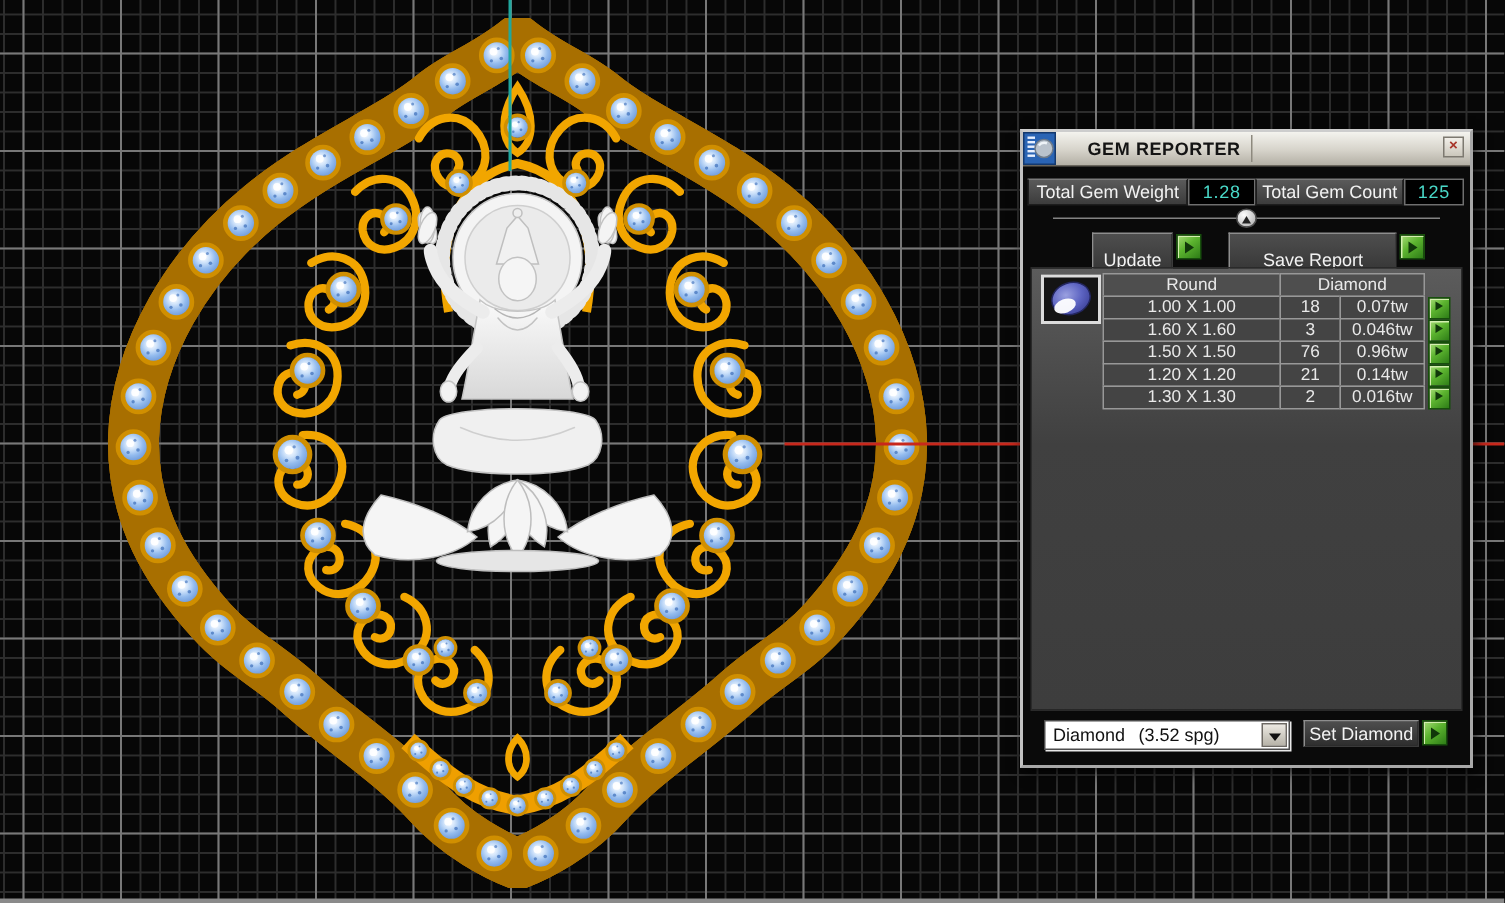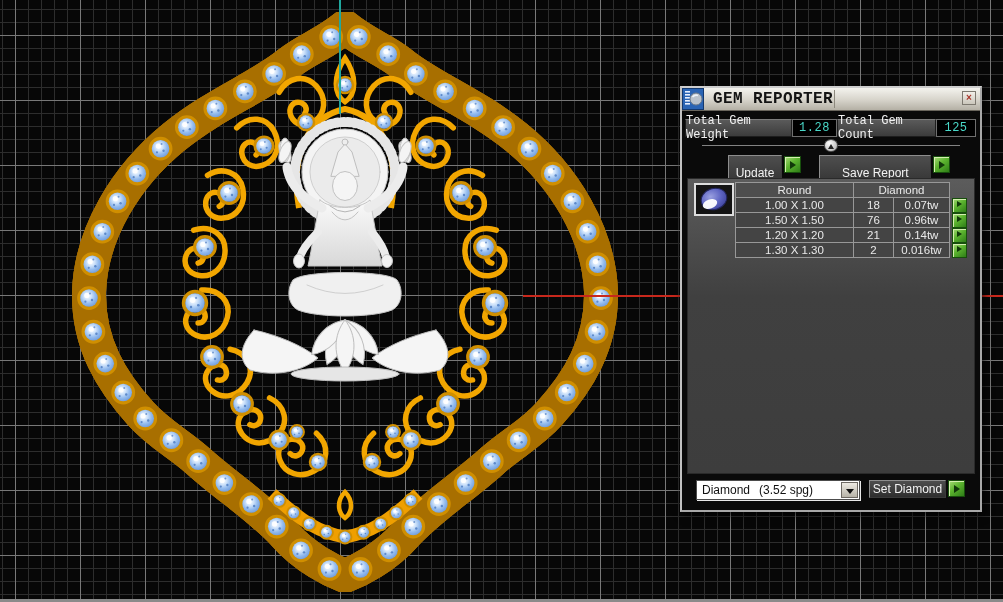--- a/index.html
+++ b/index.html
@@ -24,27 +24,27 @@
 
   
   #gem-panel{position:absolute;left:680px;top:86px;width:302px;height:426px;z-index:10;
     background:#0a0a0a;border:2px solid #a8a8a8;border-top-color:#cdcdcd;border-left-color:#c2c2c2;
     box-sizing:border-box;box-shadow:2px 3px 8px rgba(0,0,0,.7);}
 
   .titlebar{position:absolute;left:0;top:0;width:298px;height:22px;
     background:linear-gradient(#f4f3ee,#d6d3ca 55%,#b4b0a5);border-bottom:1px solid #69655c;
     display:flex;align-items:center;}
   .titlebar .app-icon{width:22px;height:22px;flex:0 0 22px;display:block;}
-  .titlebar .ttl{font-size:16px;font-weight:bold;color:#141414;letter-spacing:.4px;padding-left:9px;font-family:Liberation Mono, monospace;}
+  .titlebar .ttl{font-size:12px;font-weight:bold;color:#141414;letter-spacing:.4px;padding-left:21px;}
   .titlebar .tdiv{position:absolute;left:152px;top:2px;width:1px;height:18px;background:#8d897e;}
   .close-btn{position:absolute;right:4px;top:3px;width:14px;height:14px;
     background:linear-gradient(#f2efe9,#cbc7bc);border:1px solid #7d7970;box-sizing:border-box;
     color:#a8362b;font-size:10px;font-weight:bold;line-height:11px;text-align:center;cursor:pointer;}
 
-  .totals-row{position:absolute;left:3px;top:31px;width:294px;height:18px;display:flex;font-family:Liberation Mono, monospace;}
+  .totals-row{position:absolute;left:3px;top:31px;width:294px;height:18px;display:flex;}
   .tot-label{background:linear-gradient(#5a5a5a,#3c3c3c);border:1px solid #1d1d1d;border-top-color:#7c7c7c;
     color:#f2f2f2;font-size:12px;display:flex;align-items:center;justify-content:center;box-sizing:border-box;}
   .tot-value{background:#000;border:1px solid #6f6f6f;color:#49d8c8;font-size:12px;
     display:flex;align-items:center;justify-content:center;box-sizing:border-box;letter-spacing:.5px;}
   .w-label1{width:107px;} .w-val1{width:45px;margin-right:0;} .w-label2{width:99px;} .w-val2{width:40px;}
 
   .sep-line{position:absolute;left:20px;top:57px;width:258px;height:1px;background:#838383;}
   .collapse-btn{position:absolute;left:142px;top:51px;width:14px;height:13px;border-radius:50%;
     background:radial-gradient(circle at 35% 30%,#fdfdfd,#a9a9a9);border:1px solid #4f4f4f;
     box-sizing:border-box;cursor:pointer;}
@@ -334,20 +334,26 @@
         <span class="tcell c-mat">Diamond</span>
       </div>
       <div id="gem-rows">
           <div class="trow">
             <span class="tcell c-size">1.00 X 1.00</span>
             <span class="tcell c-count">18</span>
             <span class="tcell c-weight">0.07tw</span>
             <span class="row-go"></span>
           </div>
           <div class="trow">
+            <span class="tcell c-size">1.60 X 1.60</span>
+            <span class="tcell c-count">3</span>
+            <span class="tcell c-weight">0.046tw</span>
+            <span class="row-go"></span>
+          </div>
+          <div class="trow">
             <span class="tcell c-size">1.50 X 1.50</span>
             <span class="tcell c-count">76</span>
             <span class="tcell c-weight">0.96tw</span>
             <span class="row-go"></span>
           </div>
           <div class="trow">
             <span class="tcell c-size">1.20 X 1.20</span>
             <span class="tcell c-count">21</span>
             <span class="tcell c-weight">0.14tw</span>
             <span class="row-go"></span>

